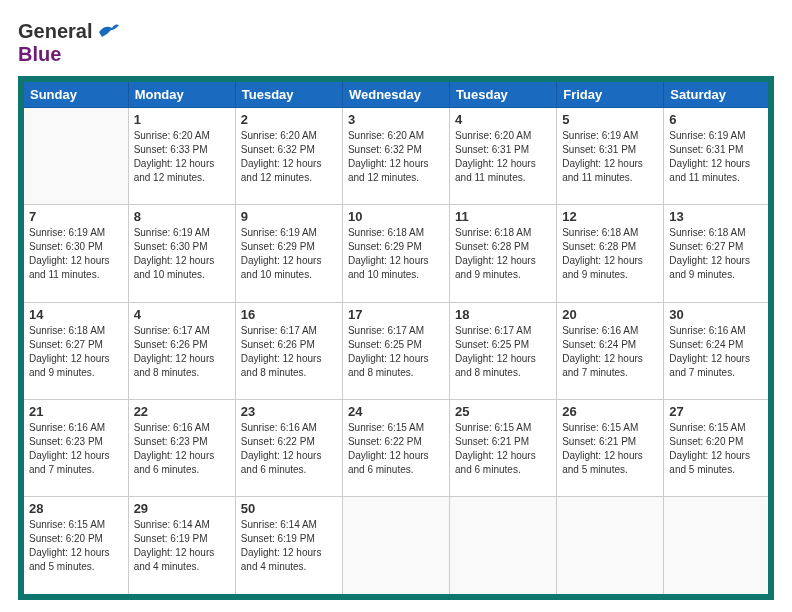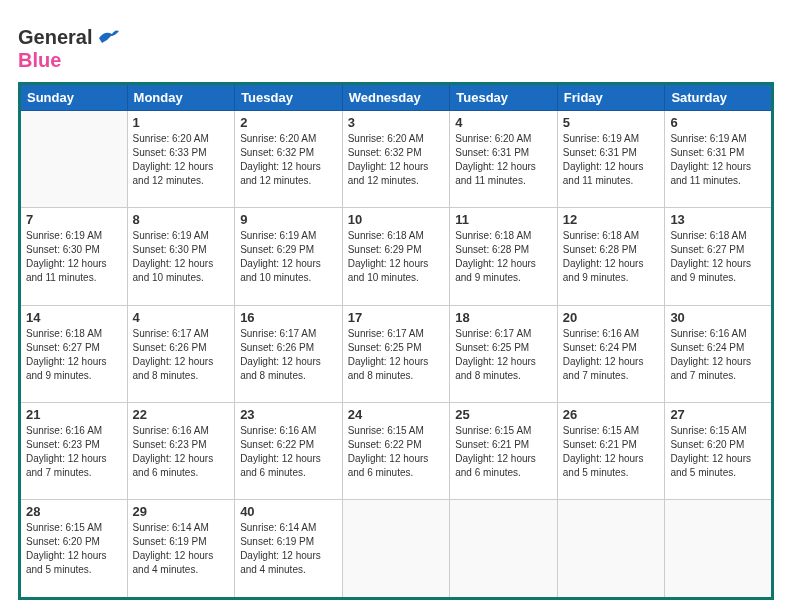--- a/index.html
+++ b/index.html
@@ -36,21 +36,21 @@
       font-weight: bold;
       color: #333;
       line-height: 1.1;
     }
     .location {
       font-size: 15px;
       color: #555;
     }
     .calendar {
       flex: 1;
-      border: 3px solid #0f766e;
+      border: 6px solid #0f766e;
       border-collapse: collapse;
       width: 100%;
       table-layout: fixed;
       padding-left: 24px;
     }
     .calendar th {
       background: #1a6bbf;
       color: #fff;
       text-align: left;
       padding: 5px 6px;
@@ -92,21 +92,21 @@
   <div class="header">
     <div class="logo">
     <div style="display:flex; align-items:center; gap:4px;">
       <div style="display:flex; flex-direction:column; line-height:1.15;">
         <div style="display:flex; align-items:center;">
           <span style="font-size:20px; font-weight:bold; color:#333; font-family:Arial;">General</span>
           <svg width="24" height="20" viewBox="0 0 24 20" style="margin-left:3px;">
             <path d="M4,10 Q10,2 17,6 Q20,1 24,3 Q20,8 16,8 Q12,13 7,15 Z" fill="#1a6bbf"></path>
           </svg>
         </div>
-        <span style="font-size:20px; font-weight:bold; color:#ec4899; font-family:Arial;">Blue</span>
+        <span style="font-size:20px; font-weight:bold; color:#701a75; font-family:Arial;">Blue</span>
       </div>
     </div>
   </div>
   </div>
 
   <table class="calendar">
     <thead>
       <tr>
         <th>Sunday</th>
         <th>Monday</th>
@@ -325,33 +325,33 @@
 and 5 minutes.</div>
           </td>
           <td>
             <span class="day-num">29</span>
             <div class="day-info" style="white-space: pre-line;">Sunrise: 6:14 AM
 Sunset: 6:19 PM
 Daylight: 12 hours
 and 4 minutes.</div>
           </td>
           <td>
-            <span class="day-num">40</span>
+            <span class="day-num">50</span>
             <div class="day-info" style="white-space: pre-line;">Sunrise: 6:14 AM
 Sunset: 6:19 PM
 Daylight: 12 hours
 and 4 minutes.</div>
           </td>
           <td class="empty-cell"></td>
           <td class="empty-cell"></td>
           <td class="empty-cell"></td>
           <td class="empty-cell"></td>
         </tr>
       </tbody>
   </table>
 </div>
 
 <style>
   
   .logo {
-    margin-top: 8px;
+    margin-top: 2px;
   }
 </style>
 
 </body></html>

